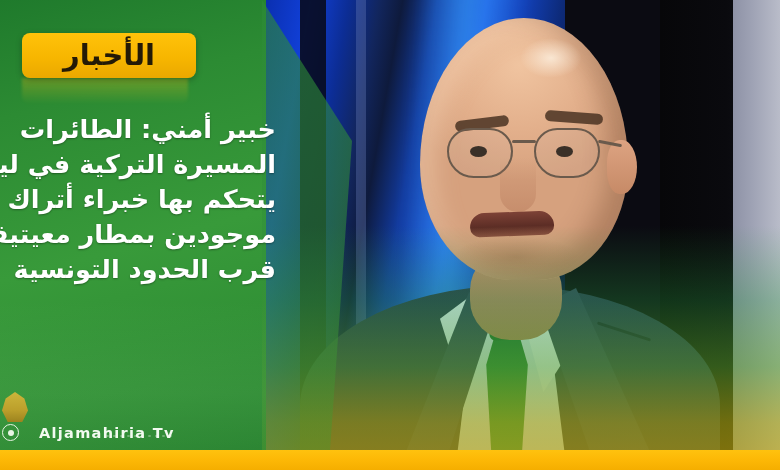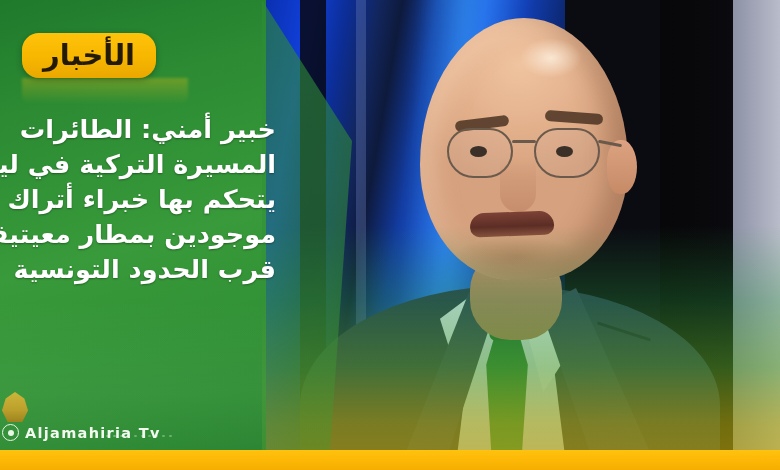--- a/index.html
+++ b/index.html
@@ -259,23 +259,23 @@
     position: absolute; left: 0; top: 300px;
     width: 266px; height: 170px;
     background: linear-gradient(180deg, rgba(255,255,255,0.0) 0%, rgba(200,255,190,0.07) 55%, rgba(255,255,255,0.02) 100%);
     pointer-events: none;
   }
 
   
   .news-badge {
     position: absolute;
     left: 22px; top: 33px;
-    width: 134px; height: 45px;
+    width: 174px; height: 45px;
     background: linear-gradient(180deg, #ffc20a 0%, #f7b600 55%, #eaa800 100%);
-    border-radius: 17px;
+    border-radius: 8px;
     display: flex; align-items: center; justify-content: center;
     box-shadow: 0 2px 6px rgba(0,0,0,0.28);
   }
   .news-badge span {
     font-size: 29px;
     font-weight: 700;
     color: #231a06;
     letter-spacing: 1px;
     direction: rtl;
     line-height: 1;
@@ -306,21 +306,21 @@
     color: #ffffff;
     font-weight: 600;
     white-space: nowrap;
     text-shadow: 0 1px 2px rgba(0,0,0,0.35);
   }
 
   
   .channel-bug {
     position: absolute;
     left: 2px; top: 424px;
-    display: flex; align-items: center; gap: 6px;
+    display: flex; align-items: center; gap: 20px;
   }
   .bug-mark {
     width: 17px; height: 17px;
     border-radius: 50%;
     border: 1.6px solid #e9f5e5;
     display: flex; align-items: center; justify-content: center;
     flex: 0 0 auto;
   }
   .bug-mark i {
     display: block;

